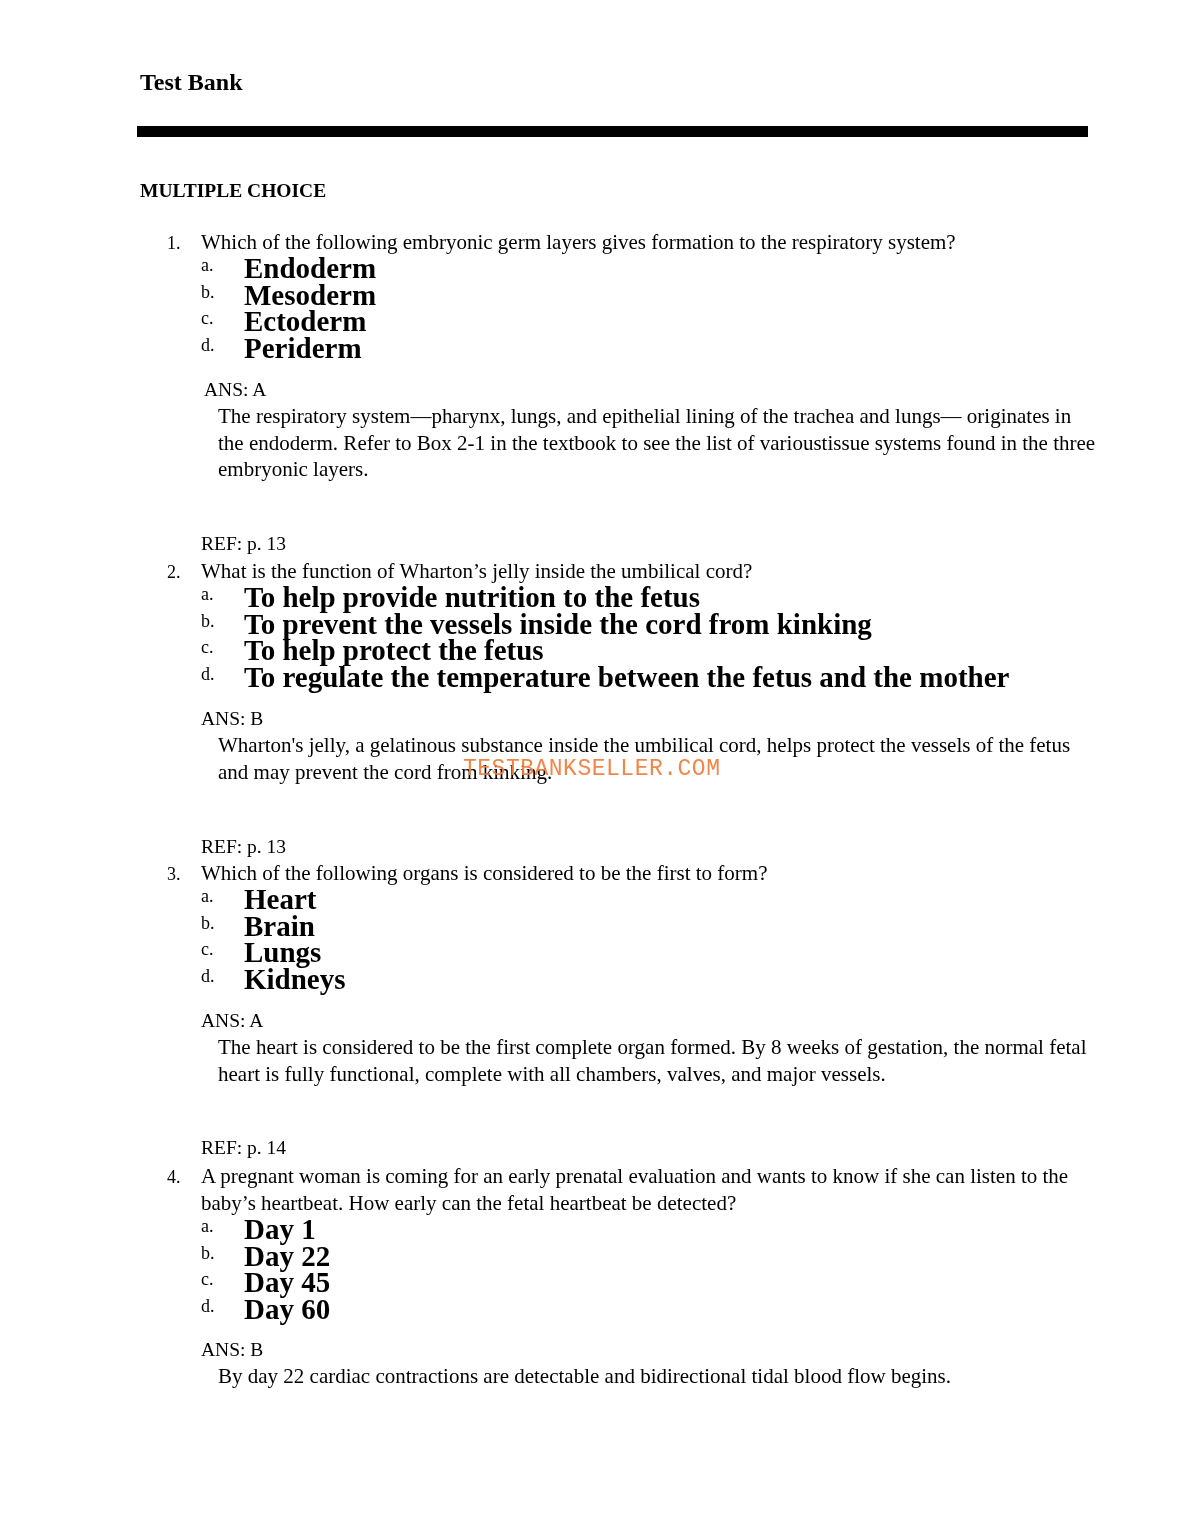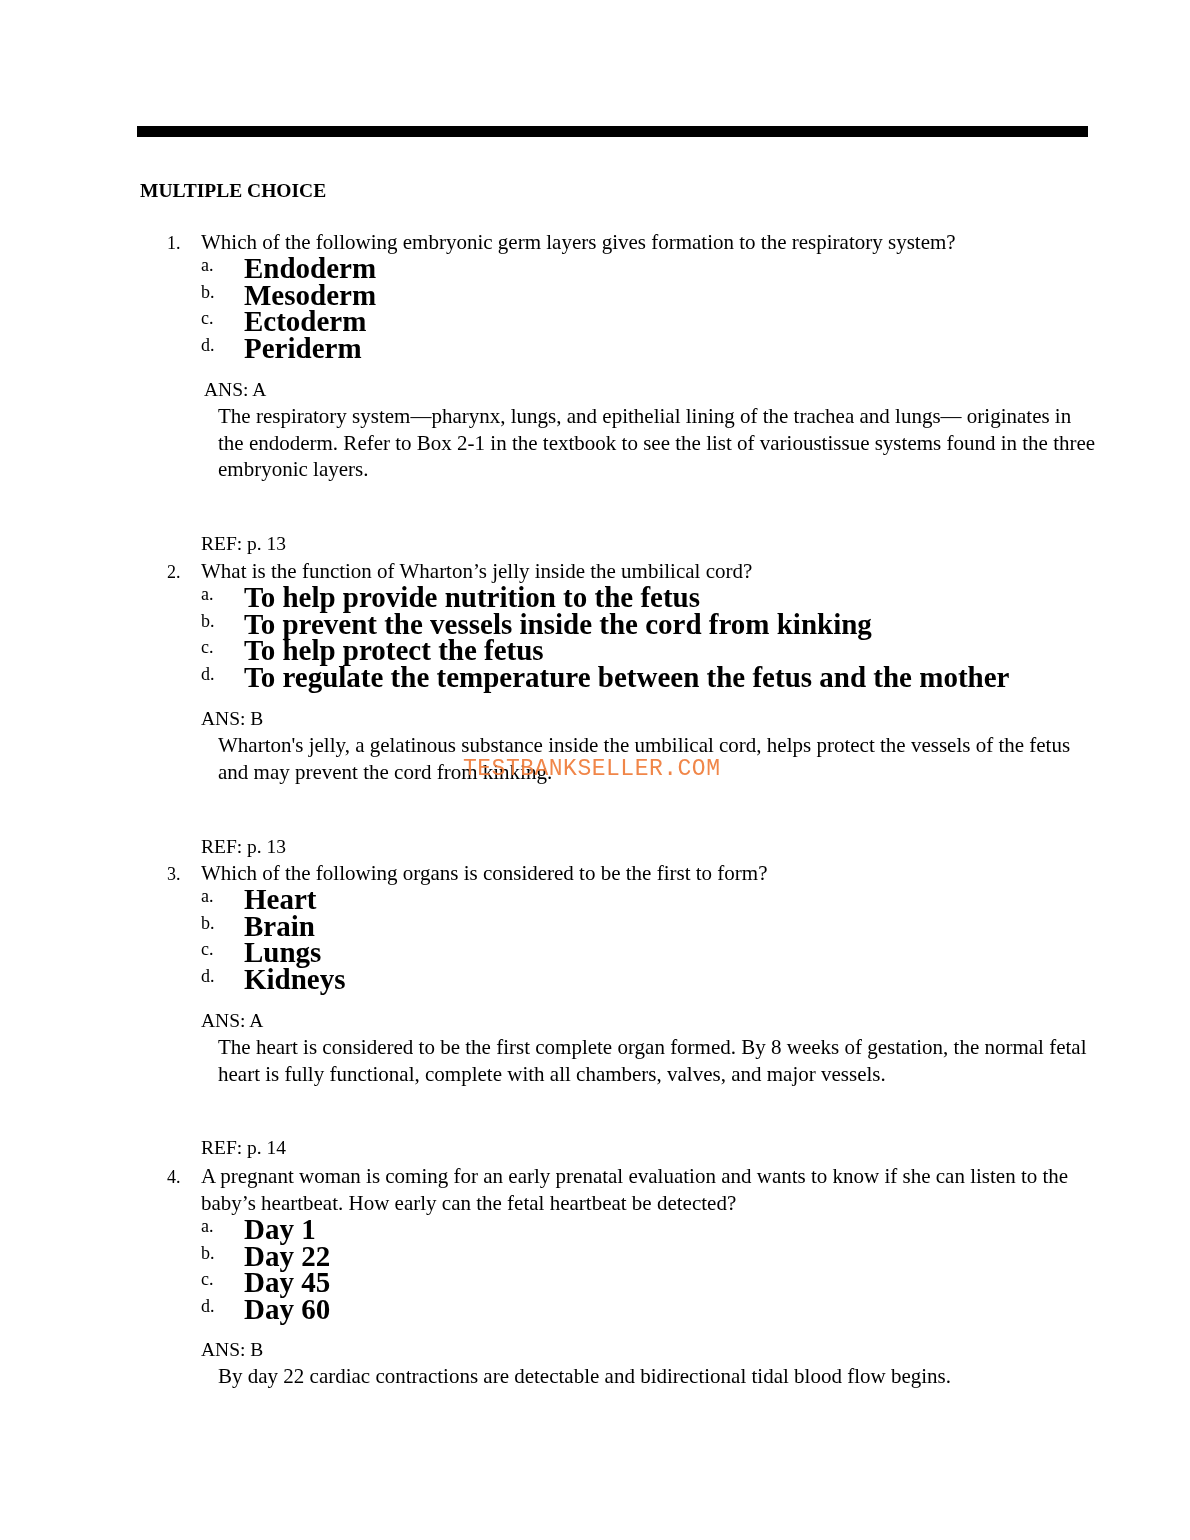--- a/index.html
+++ b/index.html
@@ -48,20 +48,21 @@
     position: absolute; left: 463px; top: 755px;
     font-family: "Liberation Mono", monospace; font-size: 23px; line-height: 28px;
     color: #f08040; letter-spacing: 0.5px; opacity: 0.95;
   }
 </style>
 </head>
 <body>
 
 <div>
   <div class="header-title">
+    <div>Test Bank</div>
   </div>
   <div class="header-rule"></div>
 </div>
 
 <div class="section-heading">MULTIPLE CHOICE</div>
 
 <div class="question" style="top:229px;">
   <div class="q-num" style="top:1px;">1.</div>
   <div class="q-stem" style="top:0;">Which of the following embryonic germ layers gives formation to the respiratory system?</div>
   <div class="choices" style="top:26px;">

